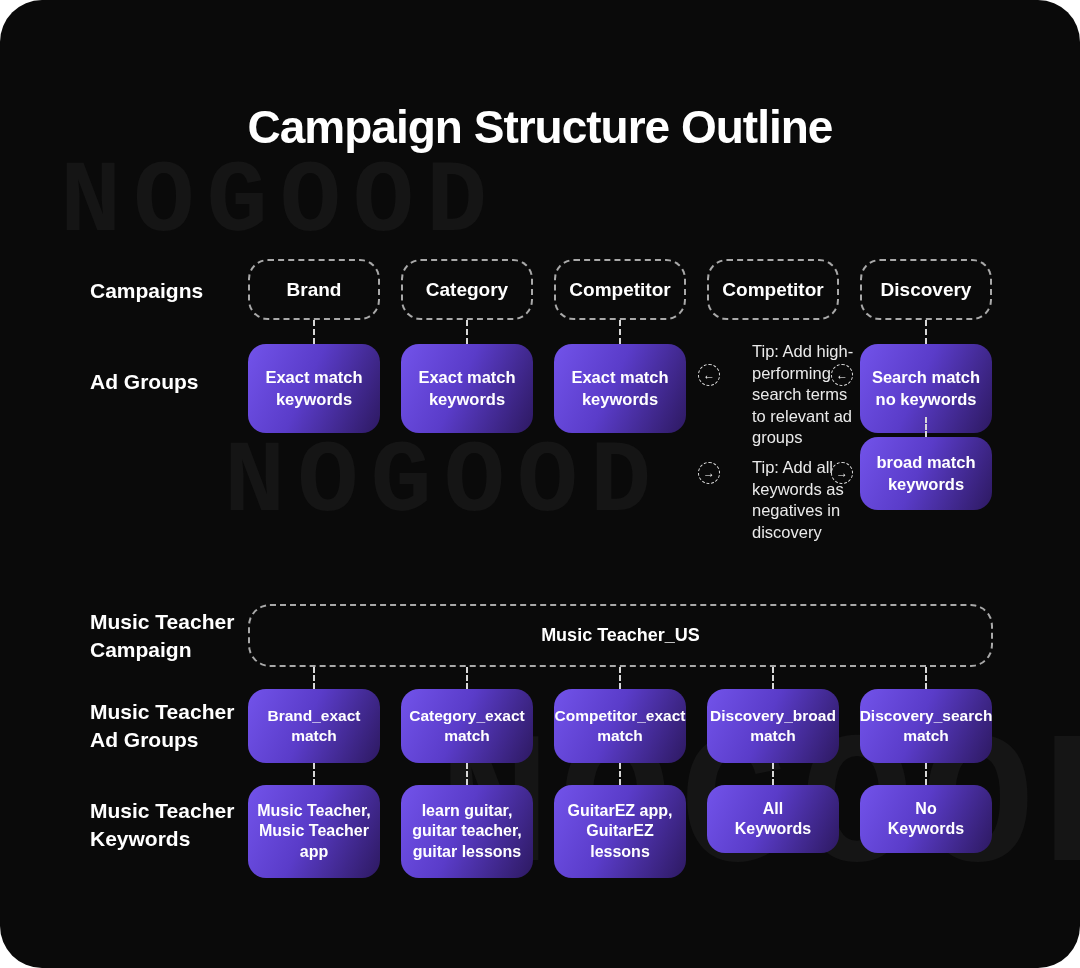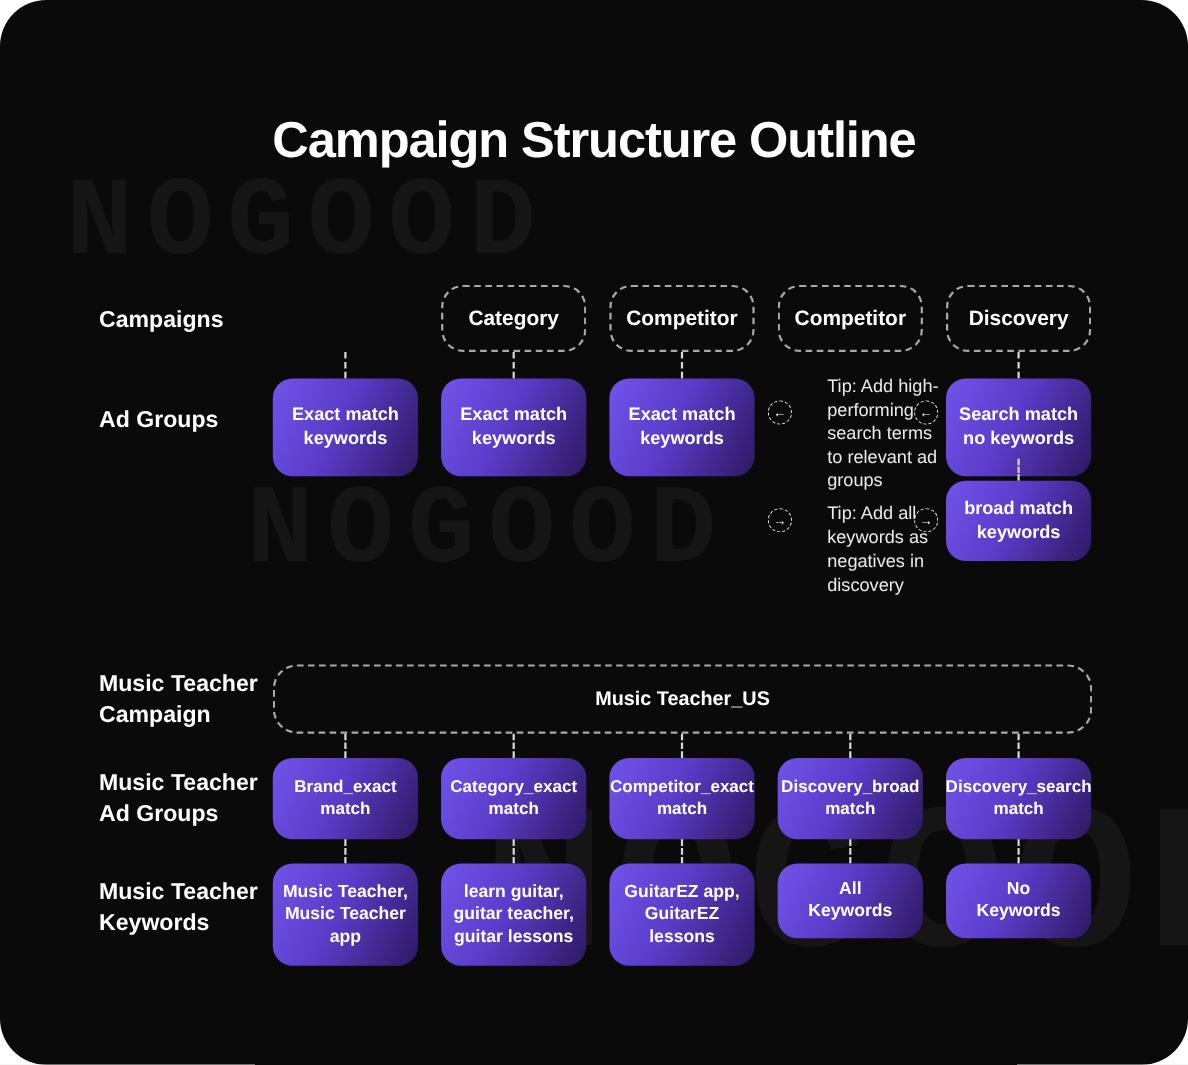--- a/index.html
+++ b/index.html
@@ -72,20 +72,21 @@
 
   <div class="wm" id="wm1">NOGOOD</div>
   <div class="wm" id="wm2">NOGOOD</div>
   <div class="wm" id="wm3">NOGOOD</div>
 
   <div class="page-title">Campaign Structure Outline</div>
 
   <div class="row-label" style="top:277px;">Campaigns</div>
   <div class="row-label" style="top:368px;">Ad Groups</div>
 
+  <div class="box-dashed c1" style="top:259px;">Brand</div>
   <div class="box-dashed c2" style="top:259px;">Category</div>
   <div class="box-dashed c3" style="top:259px;">Competitor</div>
   <div class="box-dashed c4" style="top:259px;">Competitor</div>
   <div class="box-dashed c5" style="top:259px;">Discovery</div>
 
   <div class="stub stub-a s1"></div>
   <div class="stub stub-a s2"></div>
   <div class="stub stub-a s3"></div>
   <div class="stub stub-a s5"></div>
 

